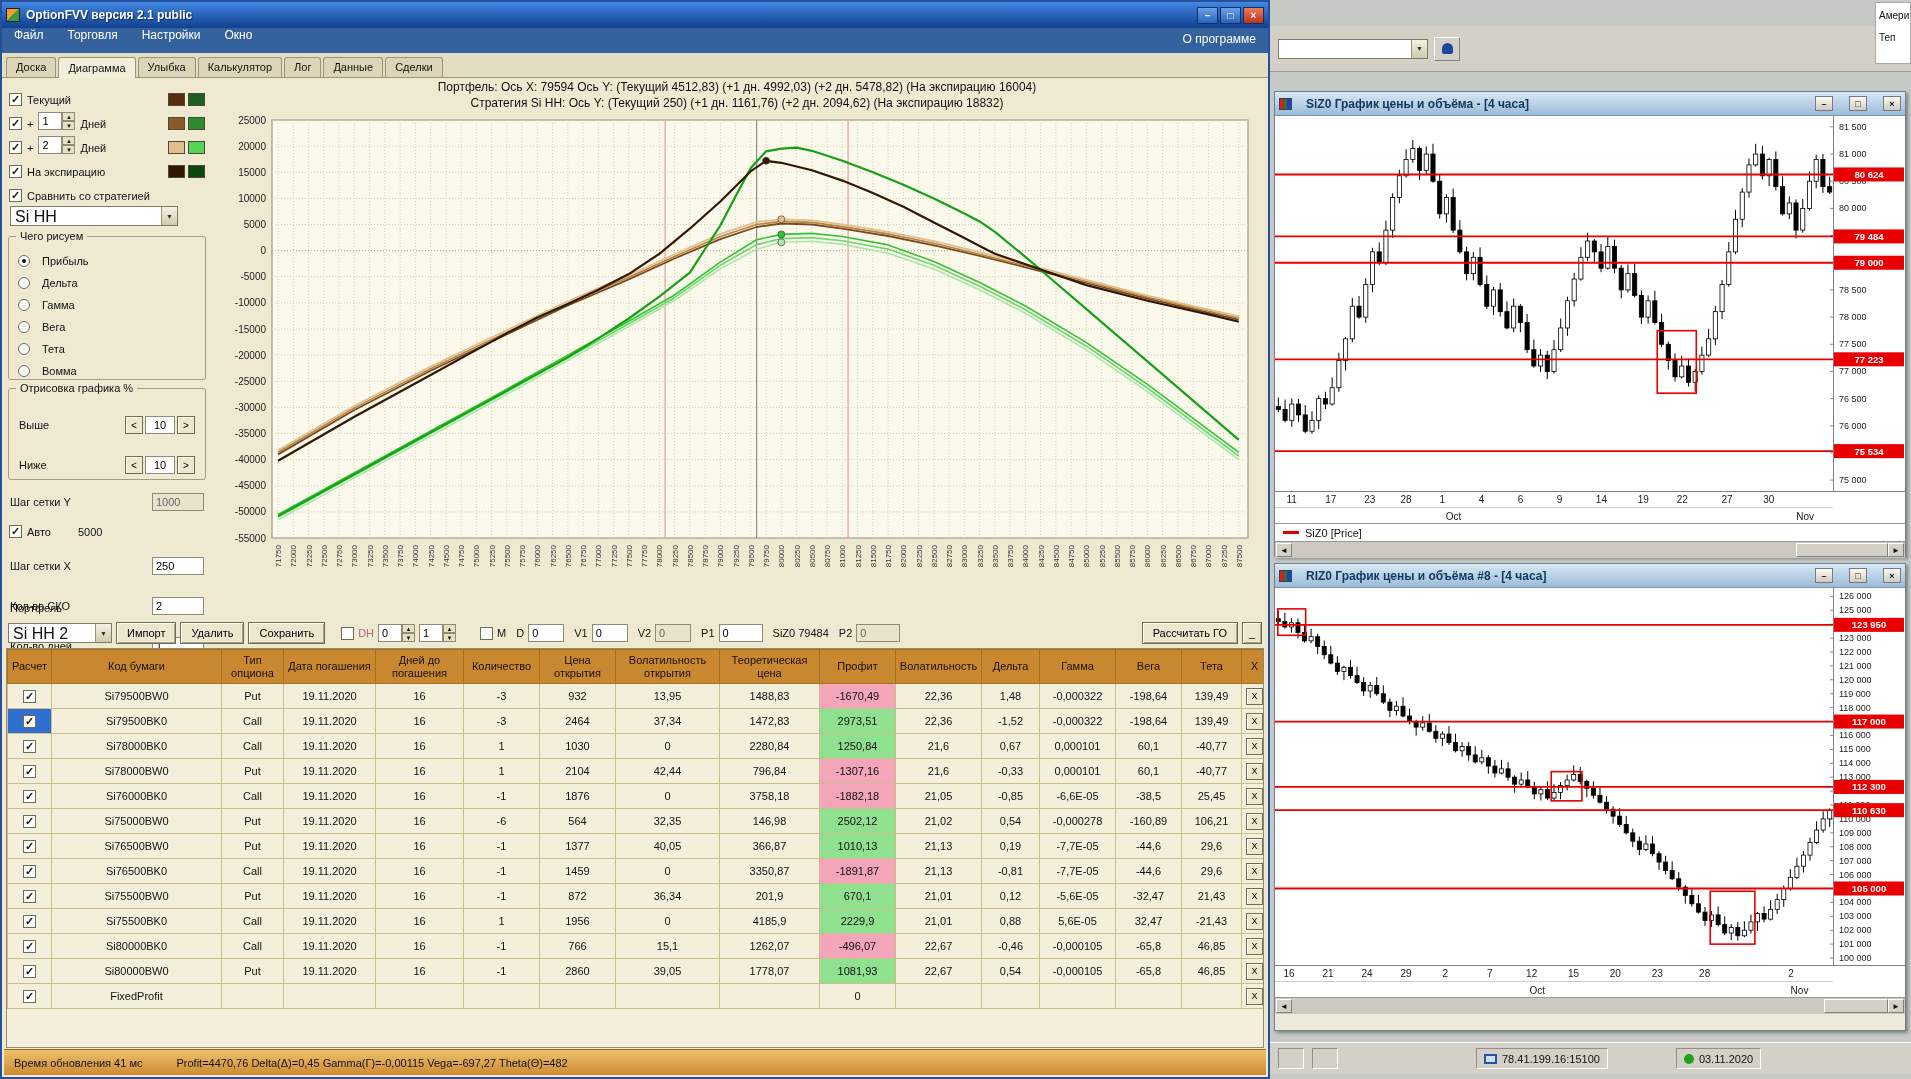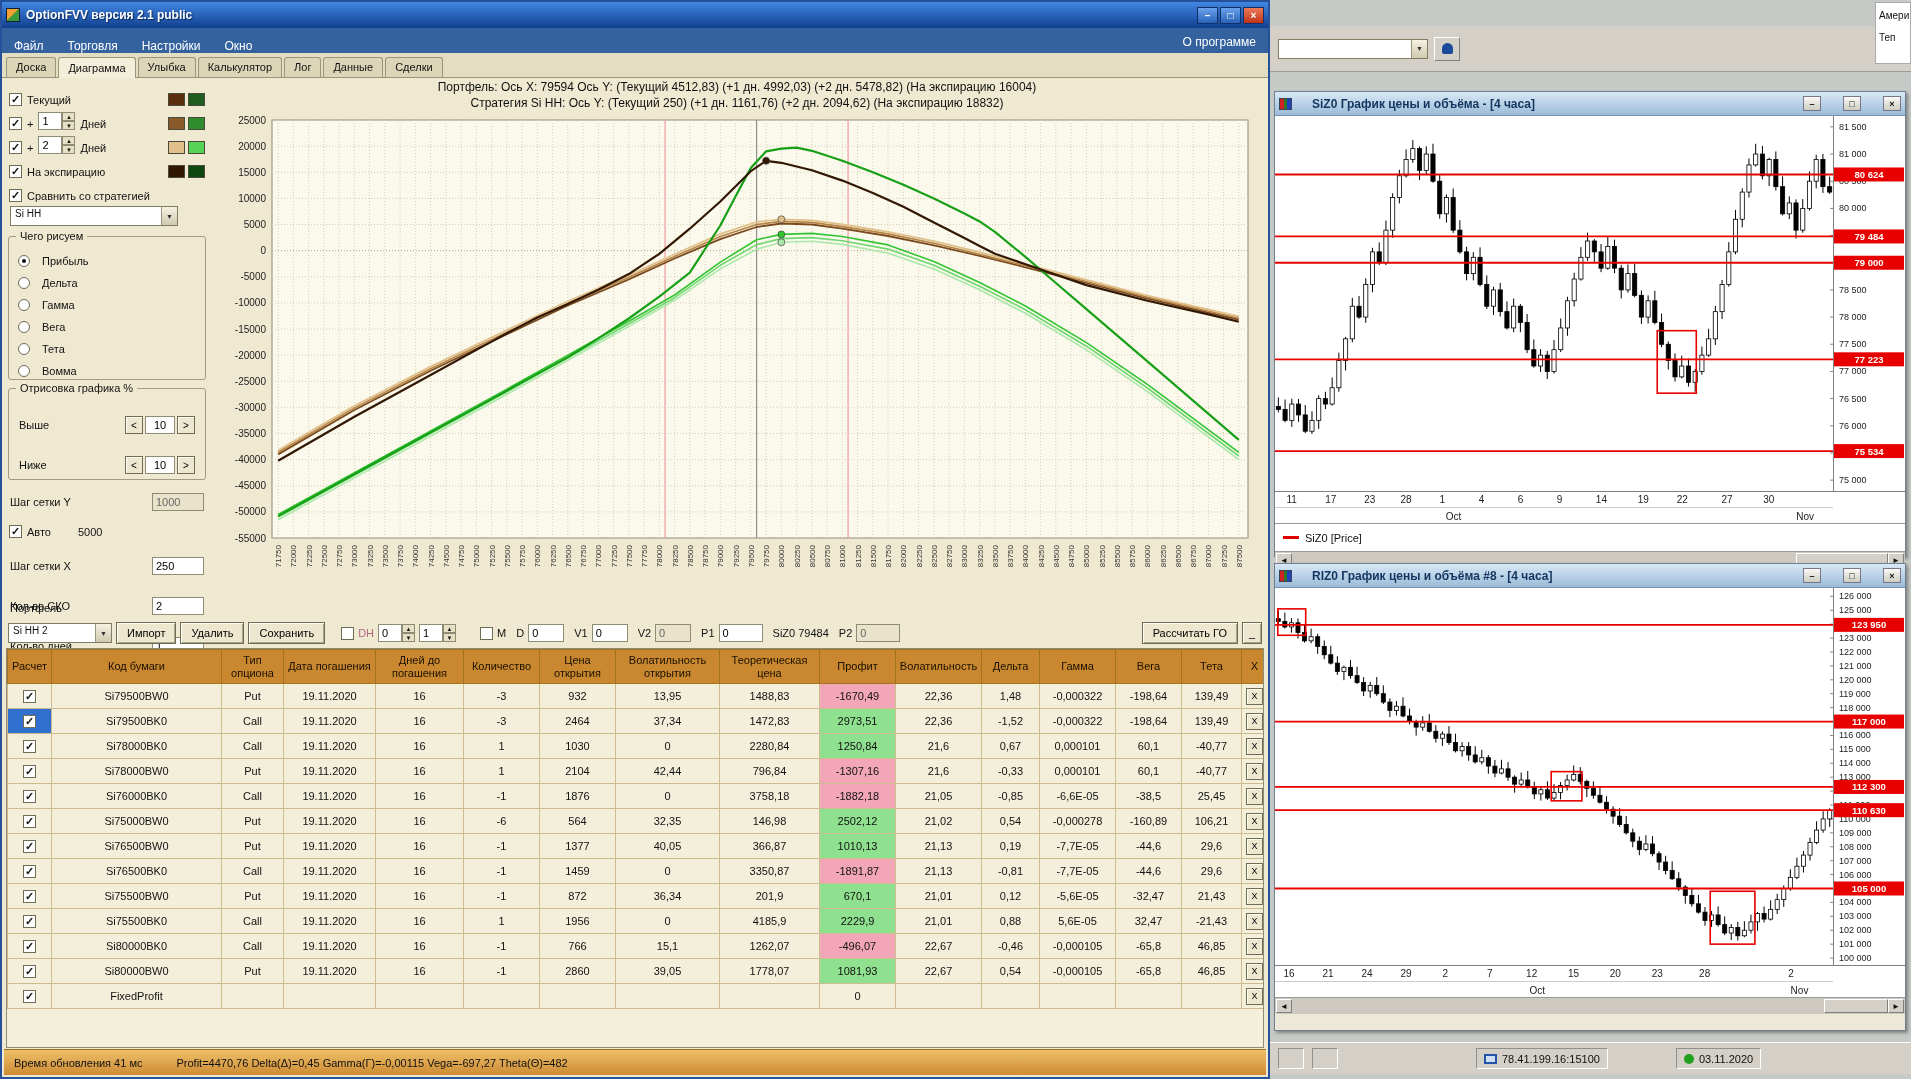--- a/index.html
+++ b/index.html
@@ -11,41 +11,41 @@
   .cb { width:13px;height:13px;background:#fff;border:1px solid #6f6c54; display:inline-flex;align-items:center;justify-content:center; flex:none; }
   .cb.checked::after { content:"✓"; font-size:11px; font-weight:bold; color:#1a1a1a; line-height:1; }
   .radio { width:12px;height:12px;border-radius:50%;border:1px solid #6f6c54;background:#fff;position:relative; flex:none; }
   .radio.sel::after { content:""; position:absolute; left:3px;top:3px;right:3px;bottom:3px; border-radius:50%; background:#111; }
   .btn { height:22px; padding:0 10px; font-size:11px; font-family:inherit; background:#ede7cf; border:1px solid #6f6c54; box-shadow:inset 1px 1px 0 #fffdf2, inset -1px -1px 0 #a8a488; cursor:default; }
   .btn.mini { padding:0 5px; width:20px; }
   input.num { height:18px; border:1px solid #8f8c74; background:#fff; font-size:11px; font-family:inherit; padding:0 3px; }
   input.num:disabled { background:#e9e3cb; color:#666; }
   .w24{width:24px} .w34{width:30px;text-align:center} .w36{width:36px} .w44{width:44px} .w52{width:52px}
   .combo { height:20px; background:#fff; border:1px solid #7f7c64; display:inline-flex; align-items:stretch; }
-  .combo .ct { padding:1px 4px 16px; flex:1; font-size:10px; white-space:nowrap; overflow:hidden; }
+  .combo .ct { padding:1px 4px 16px; flex:1; font-size:16px; white-space:nowrap; overflow:hidden; }
   .combo .cbtn { width:16px; background:linear-gradient(#f6f2e2,#cfc9ae); border-left:1px solid #9a9478; display:flex;align-items:center;justify-content:center; }
   .g-drop::before{content:"▼"; font-size:7px; color:#333;}
   .g-up::before{content:"▲"; font-size:6px;} .g-down::before{content:"▼"; font-size:6px;}
   .g-left::before{content:"◄"; font-size:8px;} .g-right::before{content:"►"; font-size:8px;}
   .g-min::before{content:"–"; font-weight:bold;} .g-max::before{content:"□";} .g-close::before{content:"×"; font-weight:bold;}
   .spin { display:inline-flex; height:18px; }
   .spin .spin-btns { display:flex; flex-direction:column; width:13px; }
   .spin .spin-btns span { flex:1; border:1px solid #8f8c74; background:#e6e0c6; display:flex;align-items:center;justify-content:center; }
   .stepbtn { width:18px;height:18px; font-size:10px; font-family:inherit; background:#ede7cf; border:1px solid #6f6c54; box-shadow:inset 1px 1px 0 #fffdf2; }
   .sw { width:17px;height:13px;border:1px solid #4a4a3a; display:inline-block; }
   .sw-pair { margin-left:auto; display:flex; gap:3px; }
 
   
   #app { position:absolute; left:0; top:0; width:1270px; height:1079px; background:#efe9d2; border:2px solid #27509b; }
   #titlebar { position:absolute; left:0;top:0;right:0; height:26px; background:linear-gradient(#4187e2,#123f8f); display:flex; align-items:center; padding:0 4px; }
   #app-icon { width:14px;height:14px; background:linear-gradient(135deg,#f0a030 50%,#3c9a3c 50%); border:1px solid #123; flex:none; }
   #titlebar .tb-text { color:#fff; font-weight:bold; font-size:12px; margin-left:6px; flex:1; text-shadow:1px 1px 1px #0a2a5a; }
   .tb-btn { width:21px;height:17px; margin-left:2px; background:linear-gradient(#6aa2ec,#2a62b8); border:1px solid #10306a; color:#fff; font-size:10px; display:flex; align-items:center; justify-content:center; }
   .tb-btn.close { background:linear-gradient(#ee7a5a,#c03318); }
-  #menubar { position:absolute; top:26px; left:0;right:0; height:25px; background:#33629f; display:flex; align-items:flex-end; color:#fff; }
+  #menubar { position:absolute; top:26px; left:0;right:0; height:25px; background:#33629f; display:flex; align-items:flex-start; color:#fff; }
   .menu-item { padding:4px 12px; font-size:12px; }
   #menu-right { margin-left:auto; padding:4px 12px; font-size:12px; }
   #tabstrip { position:absolute; top:51px; left:0;right:0; height:25px; background:#e3ddc2; display:flex; align-items:flex-end; padding-left:4px; border-bottom:1px solid #9a9478; }
   .tab { padding:3px 9px 4px; border:1px solid #9a9478; border-bottom:none; background:#dcd5b8; margin-right:2px; border-radius:3px 3px 0 0; font-size:11px; position:relative; }
   .tab.active { background:#f3eed9; top:1px; padding-top:4px; }
 
   
   #left-panel { position:absolute; top:80px; left:4px; width:202px; height:520px; }
   .lp-row { display:flex; align-items:flex-end; height:24px; gap:5px; padding:0 3px; }
   .rrow { height:22px;gap:12px; }
@@ -80,26 +80,26 @@
   #right-area { position:absolute; left:1270px; top:0; width:641px; height:1079px; background:#c6cac6; }
   #top-strip { position:absolute; top:26px; left:0; right:0; height:46px; background:#d4d0c8; border-bottom:1px solid #9a9a9a; display:flex; align-items:center; gap:6px; padding:0 8px; }
   #quote-combo { width:150px; }
   .tool-btn { width:26px; height:24px; background:#d4d0c8; border:1px solid; border-color:#fff #808080 #808080 #fff; display:flex; align-items:center; justify-content:center; }
   .ico-user { width:11px;height:11px; background:#1a4a9a; border-radius:50% 50% 2px 2px; }
   #corner-box { position:absolute; right:0; top:2px; width:36px; height:62px; background:#fff; border:1px solid #aaa; font-size:10px; line-height:2.2; padding:2px 3px; overflow:hidden; white-space:nowrap; z-index:3; }
 
   .chart-window { position:absolute; left:4px; width:632px; background:#ece9d8; border:1px solid #708090; box-shadow:2px 2px 3px rgba(0,0,0,.35); }
   #win-siz0 { top:91px; height:466px; }
   #win-riz0 { top:563px; height:468px; }
-  .cw-title { height:24px; background:linear-gradient(#d9e8f6,#9bbbd8); display:flex; align-items:center; gap:20px; padding:0 4px; border-bottom:1px solid #7a92a8; }
+  .cw-title { height:24px; background:linear-gradient(#d9e8f6,#9bbbd8); display:flex; align-items:center; gap:14px; padding:0 4px; border-bottom:1px solid #7a92a8; }
   .cw-icon { width:13px; height:12px; background:linear-gradient(90deg,#d02020 33%,#2a7a2a 33%,#2a7a2a 66%,#2040c0 66%); border:1px solid #345; flex:none; }
   .cw-text { font-size:12px; font-weight:bold; color:#12365f; flex:1; white-space:nowrap; overflow:hidden; }
   .cw-btn { width:18px; height:15px; margin-left:2px; background:linear-gradient(#fbfaf5,#cfcdc0); border:1px solid #778; font-size:9px; display:flex; align-items:center; justify-content:center; }
   svg.candle { display:block; background:#fff; }
-  .cw-legend { height:28px; background:#fff; border-top:1px solid #999; display:flex; align-items:center; gap:6px; padding:0 8px; font-size:11px; }
+  .cw-legend { height:18px; background:#fff; border-top:1px solid #999; display:flex; align-items:center; gap:6px; padding:0 8px; font-size:11px; }
   .dash { width:16px; height:3px; background:#e00000; flex:none; }
   .cw-scroll { height:17px; background:#cdc9c0; border-top:1px solid #999; display:flex; align-items:center; padding:0 1px; }
   .sc-btn { width:16px; height:14px; background:#d4d0c8; border:1px solid; border-color:#fff #808080 #808080 #fff; display:flex; align-items:center; justify-content:center; flex:none; }
   .sc-track { flex:1; display:flex; height:14px; }
   .sc-thumb { height:14px; margin-left:auto; background:#d4d0c8; border:1px solid; border-color:#fff #808080 #808080 #fff; }
 
   #right-status { position:absolute; left:0; right:0; top:1042px; height:32px; background:#d4d0c8; border-top:1px solid #fff; display:flex; align-items:center; gap:8px; padding:0 8px; font-size:11px; }
   .rs-cell { height:21px; border:1px solid; border-color:#8f8f8f #fff #fff #8f8f8f; display:flex; align-items:center; gap:5px; padding:0 7px; }
   .rs-blank { width:26px; }
   .ico-pc { width:13px; height:10px; border:2px solid #2255aa; background:#cfe0f5; flex:none; }

